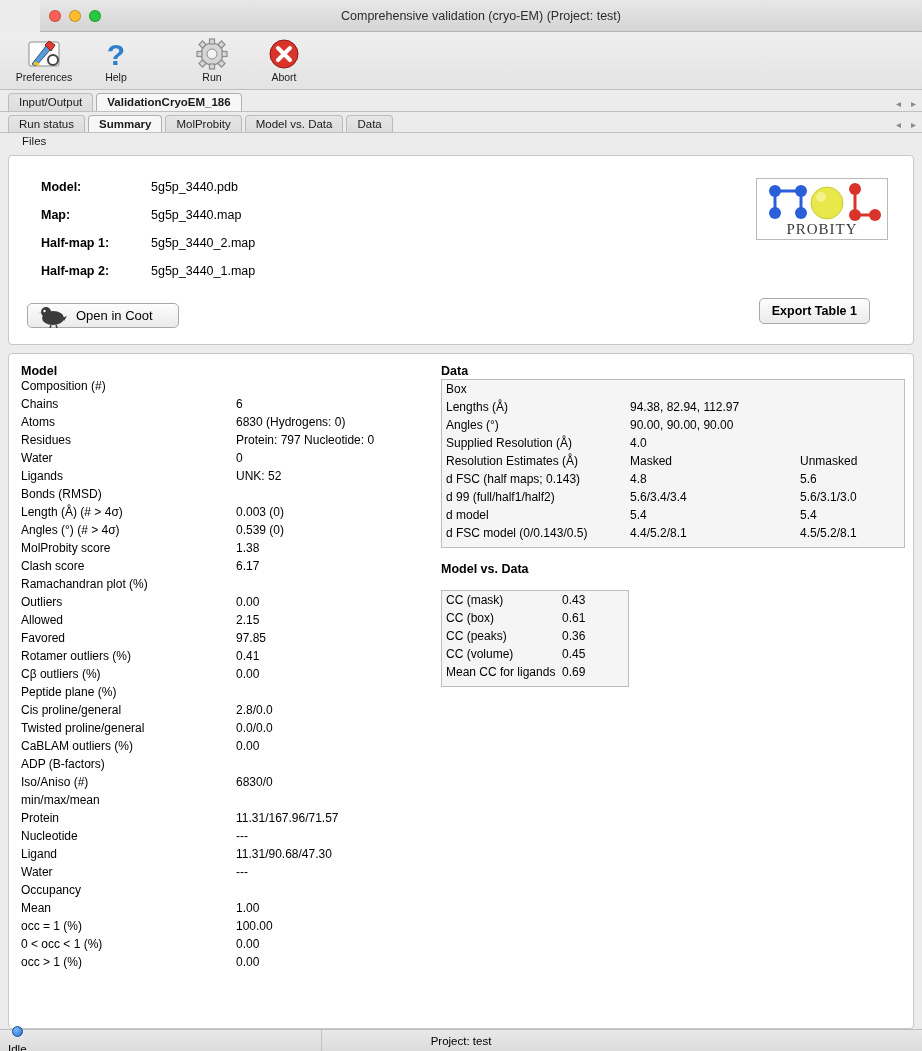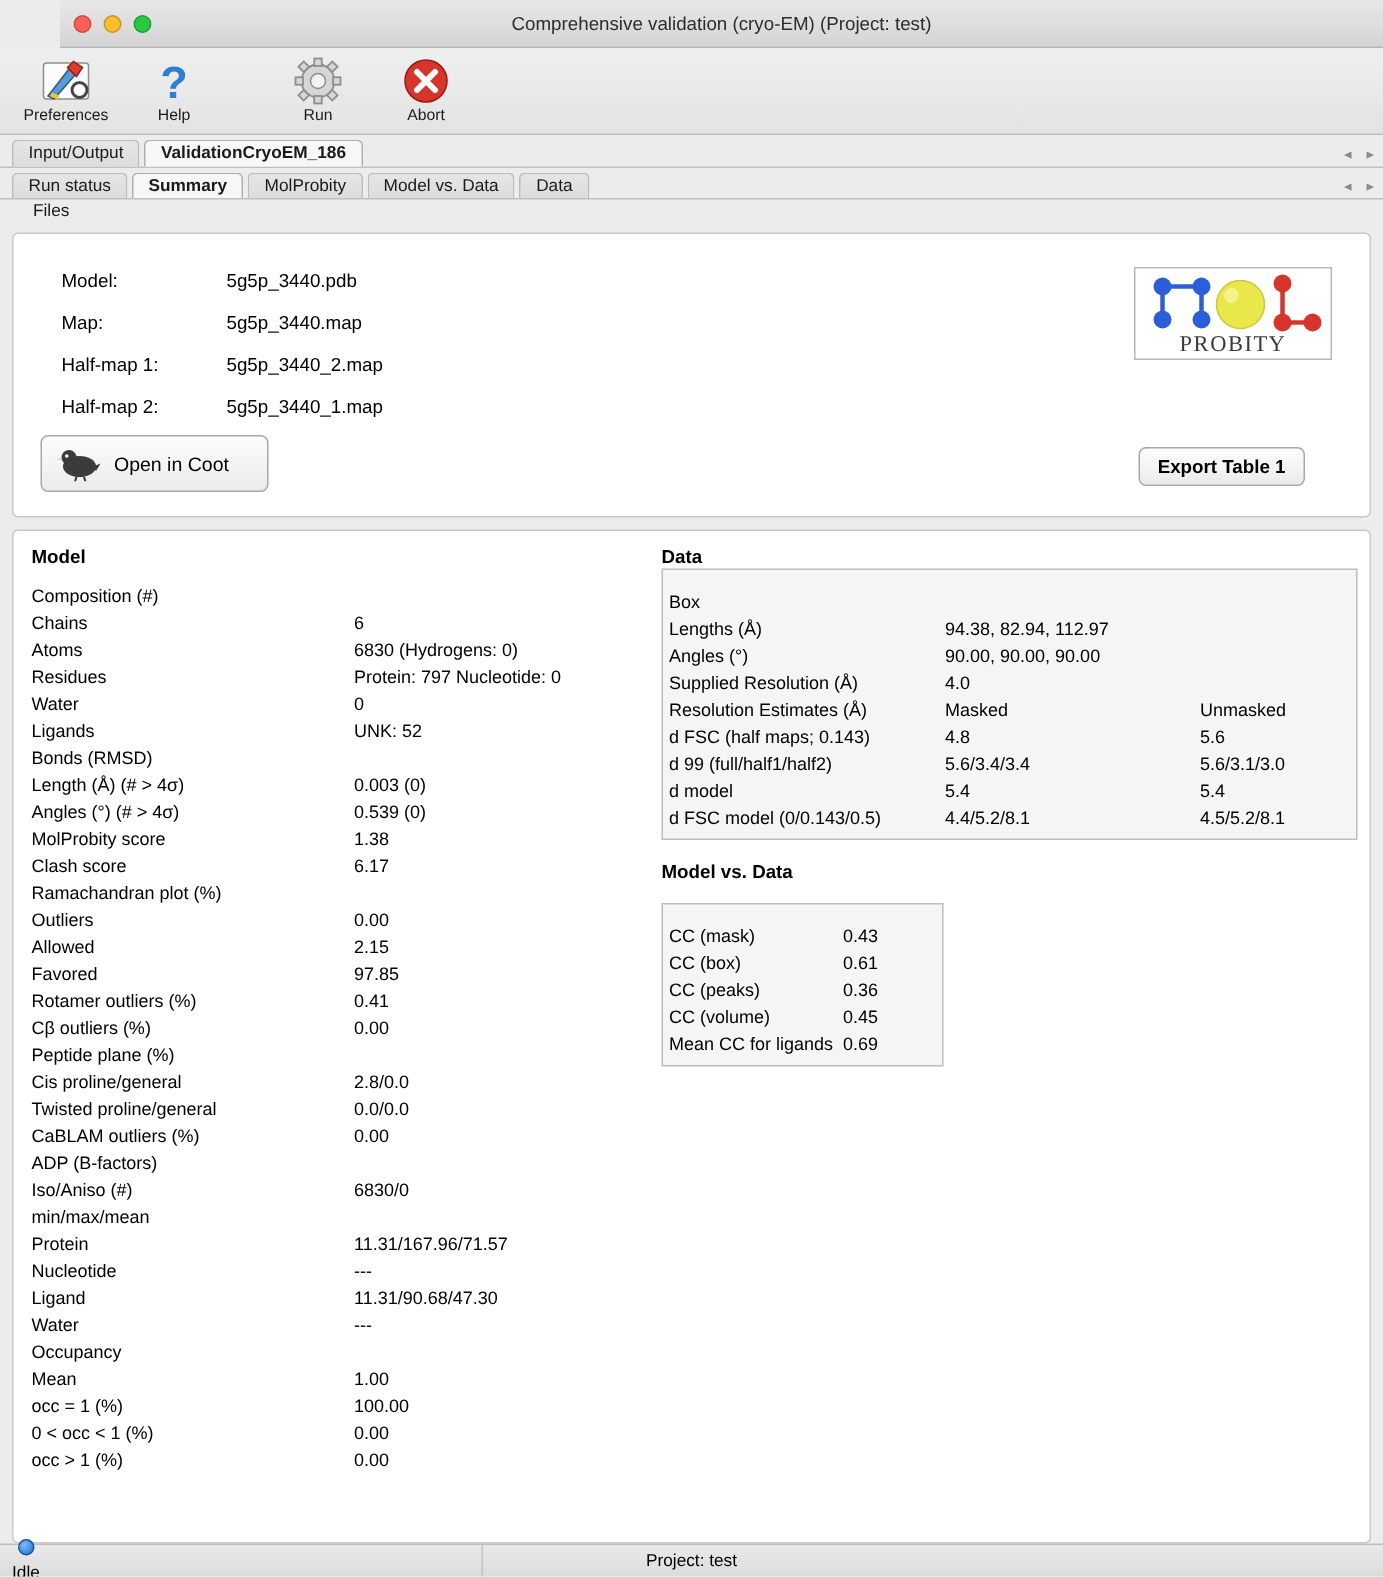--- a/index.html
+++ b/index.html
@@ -133,36 +133,36 @@
     height: 190px;
     position: relative;
     flex: 0 0 auto;
   }
   .files-table {
     position: absolute;
     left: 30px; top: 22px;
     font-size: 12.5px;
   }
   .files-table td { padding: 0 0 12px 0; vertical-align: top; }
-  .files-table td.k { font-weight: normal; width: 108px; }
+  .files-table td.k { font-weight: bold; width: 108px; }
   .files-table td.v { font-weight: normal; }
 
   .molprobity-logo {
     position: absolute;
     right: 25px; top: 22px;
     width: 132px; height: 62px;
     border: 1px solid #b9b9b9;
     background: #fff;
     overflow: hidden;
   }
 
   .coot-btn {
     position: absolute;
     left: 18px; bottom: 16px;
-    width: 152px; height: 38px;
+    width: 152px; height: 25px;
     border: 1px solid #a8a8a8;
     border-radius: 5px;
     background: linear-gradient(to bottom,#fdfdfd,#ebebeb);
     display: flex; align-items: center; gap: 8px;
     padding-left: 10px;
     font-size: 13px;
     cursor: default;
   }
   .export-btn {
     position: absolute;
@@ -192,21 +192,20 @@
     height: 100%;
   }
   .col-left { width: 410px; }
   .col-right { flex: 1; }
   .sec-title { font-weight: bold; font-size: 12.5px; margin-bottom: 1px; }
 
   table.kv {
     width: 100%;
     border-collapse: collapse;
     font-size: 12px;
-    margin-top: 12px;
   }
   table.kv td { padding: 0 0 0 0; height: 18px; vertical-align: top; }
   table.kv td.val { width: 195px; }
   table.kv td.val2 { width: 100px; }
   .ind0 { padding-left: 2px; }
   .ind1 { padding-left: 14px; }
   .ind2 { padding-left: 30px; }
 
   .boxed {
     border: 1px solid #bdbdbd;

